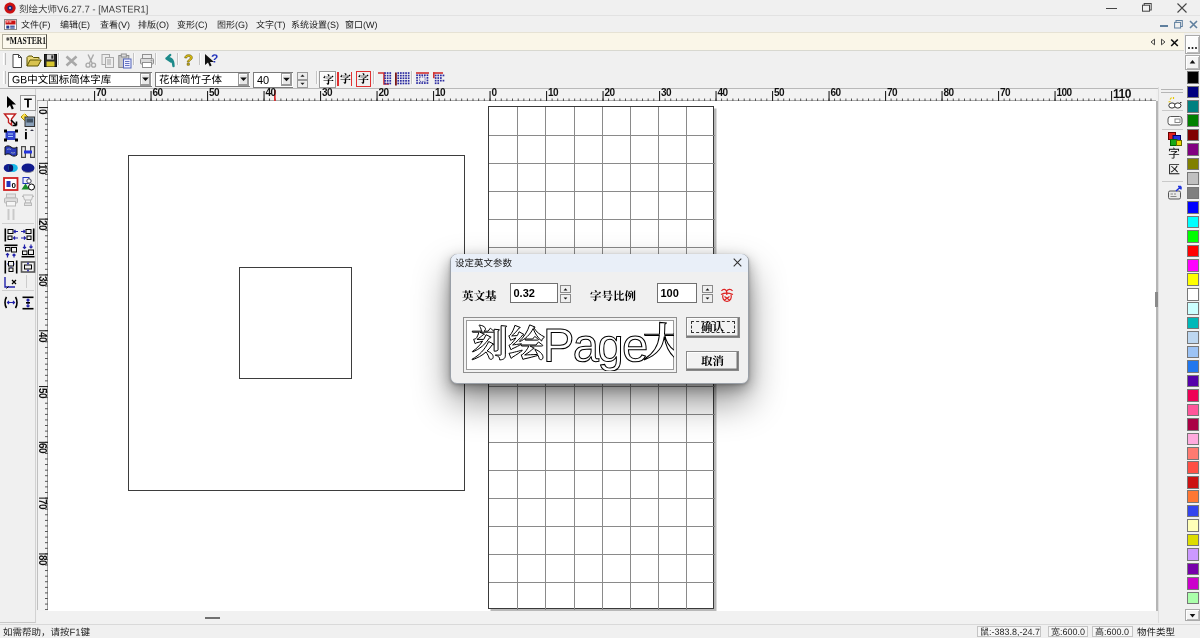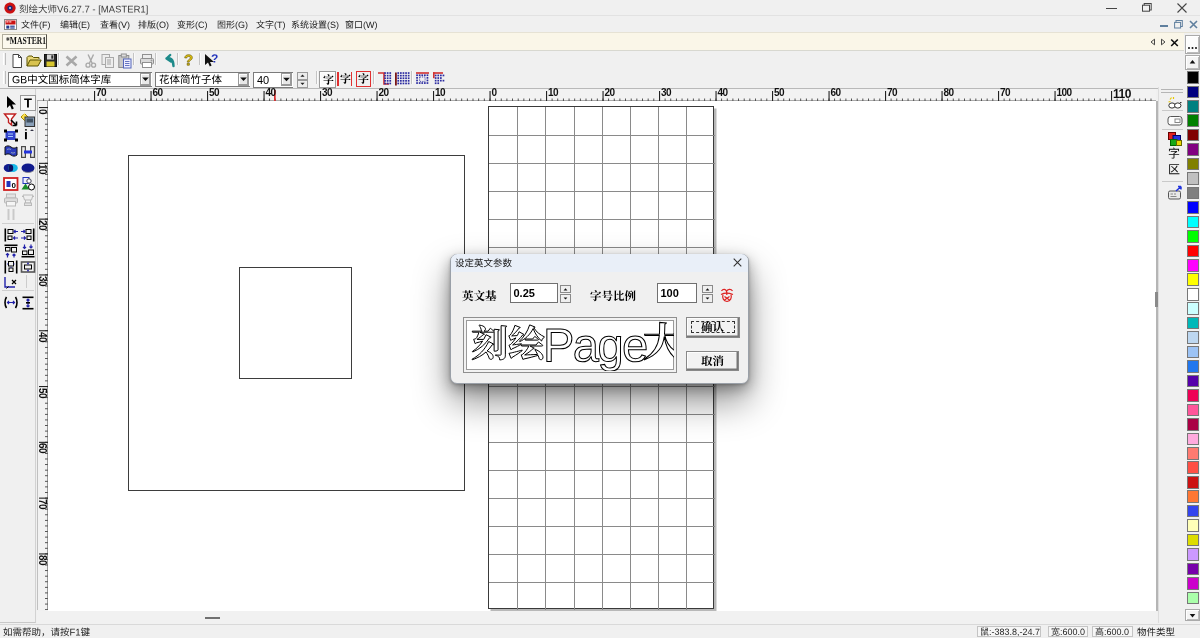--- a/index.html
+++ b/index.html
@@ -1196,21 +1196,21 @@
     </svg>
   </div>
 <div style="position:absolute;left:461.5px;top:289.5px;line-height:0">
     <svg width="34" height="13" style="overflow:visible">
       <path transform="translate(0.0,10.1) scale(0.011500)" d="M32 -722 39 -693H279V-583H298C348 -583 394 -599 394 -609V-693H597V-588H616C670 -588 714 -604 714 -615V-693H940C955 -693 965 -698 968 -709C929 -748 859 -803 859 -803L798 -722H714V-808C740 -812 748 -822 749 -835L597 -848V-722H394V-808C420 -812 427 -822 429 -835L279 -848V-722ZM432 -635V-493H308L187 -540V-257H31L39 -229H411C373 -104 274 3 38 77L43 90C354 34 479 -84 525 -229H540C596 -46 711 37 887 90C900 34 930 -5 975 -18L976 -29C797 -49 634 -98 559 -229H946C960 -229 971 -234 974 -245C935 -282 869 -339 869 -339L812 -257H807V-453C833 -458 845 -464 852 -474L731 -557L680 -493H548V-594C573 -598 581 -608 583 -621ZM298 -257V-465H432V-395C432 -347 428 -301 418 -257ZM691 -257H533C543 -301 547 -347 548 -394V-465H691Z" fill="#000"></path>
       <path transform="translate(11.5,10.1) scale(0.011500)" d="M391 -847 384 -841C430 -795 478 -722 491 -657C609 -577 704 -811 391 -847ZM659 -593C637 -458 588 -336 505 -231C396 -319 313 -436 269 -593ZM836 -716 765 -621H41L49 -593H250C286 -409 352 -269 444 -162C345 -64 210 18 32 78L37 89C235 50 387 -14 503 -101C597 -15 713 46 847 90C869 30 912 -7 972 -15L975 -27C833 -57 700 -103 587 -173C700 -286 768 -428 803 -593H933C948 -593 958 -598 961 -609C915 -652 836 -716 836 -716Z" fill="#000"></path>
       <path transform="translate(23.0,10.1) scale(0.011500)" d="M620 -848V-720H381V-805C408 -810 415 -820 418 -834L262 -848V-720H70L78 -691H262V-349H31L39 -320H256C208 -232 129 -148 28 -92L35 -79C201 -129 333 -208 406 -320H632C694 -219 797 -127 909 -83C914 -134 937 -176 980 -211L982 -226C879 -232 745 -260 667 -320H945C960 -320 970 -325 973 -336C932 -376 863 -434 863 -434L801 -349H741V-691H921C934 -691 945 -696 948 -707C909 -745 842 -800 842 -800L783 -720H741V-805C768 -809 776 -819 778 -834ZM381 -691H620V-597H381ZM438 -272V-137H236L244 -108H438V34H86L94 63H896C910 63 922 58 924 47C876 6 796 -54 796 -54L726 34H559V-108H739C753 -108 764 -113 767 -124C727 -161 660 -213 660 -213L601 -137H559V-232C585 -236 592 -246 593 -259ZM381 -349V-445H620V-349ZM381 -568H620V-474H381Z" fill="#000"></path>
     </svg>
   </div>
 <div style="position:absolute;left:510px;top:282.5px;width:48px;height:20.5px;background:#fff;border:1px solid #707070"></div>
-<div style="position:absolute;left:513.5px;top:286.5px;font-size:11px;font-weight:bold;color:#000">0.25</div>
+<div style="position:absolute;left:513.5px;top:286.5px;font-size:11px;font-weight:bold;color:#000">0.32</div>
 <div style="position:absolute;left:559.5px;top:284.5px;width:11px;height:18.2px">
     <div style="position:absolute;left:0;top:0;width:11px;height:8.6px;background:#efefef;border:1px solid #8a8a8a">
       <svg width="9" height="6.6">
         <path d="M4.5 2.2L6.4 4.4L2.6 4.4Z" fill="#111"></path>
       </svg>
     </div>
 <div style="position:absolute;left:0;top:9.6px;width:11px;height:8.6px;background:#efefef;border:1px solid #8a8a8a">
       <svg width="9" height="6.6">
         <path d="M4.5 4.6L2.6 2.4L6.4 2.4Z" fill="#111"></path>
       </svg>

